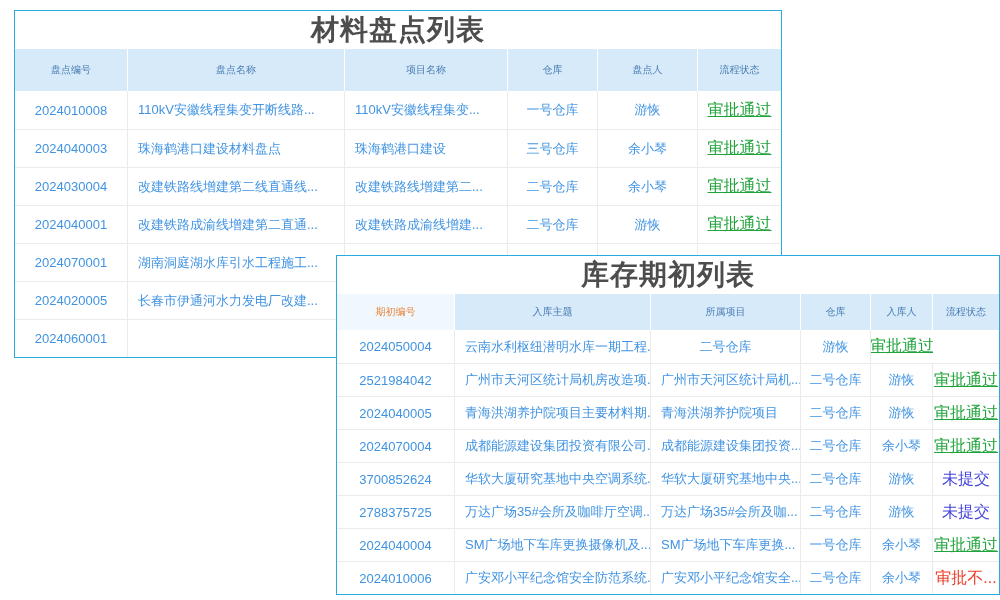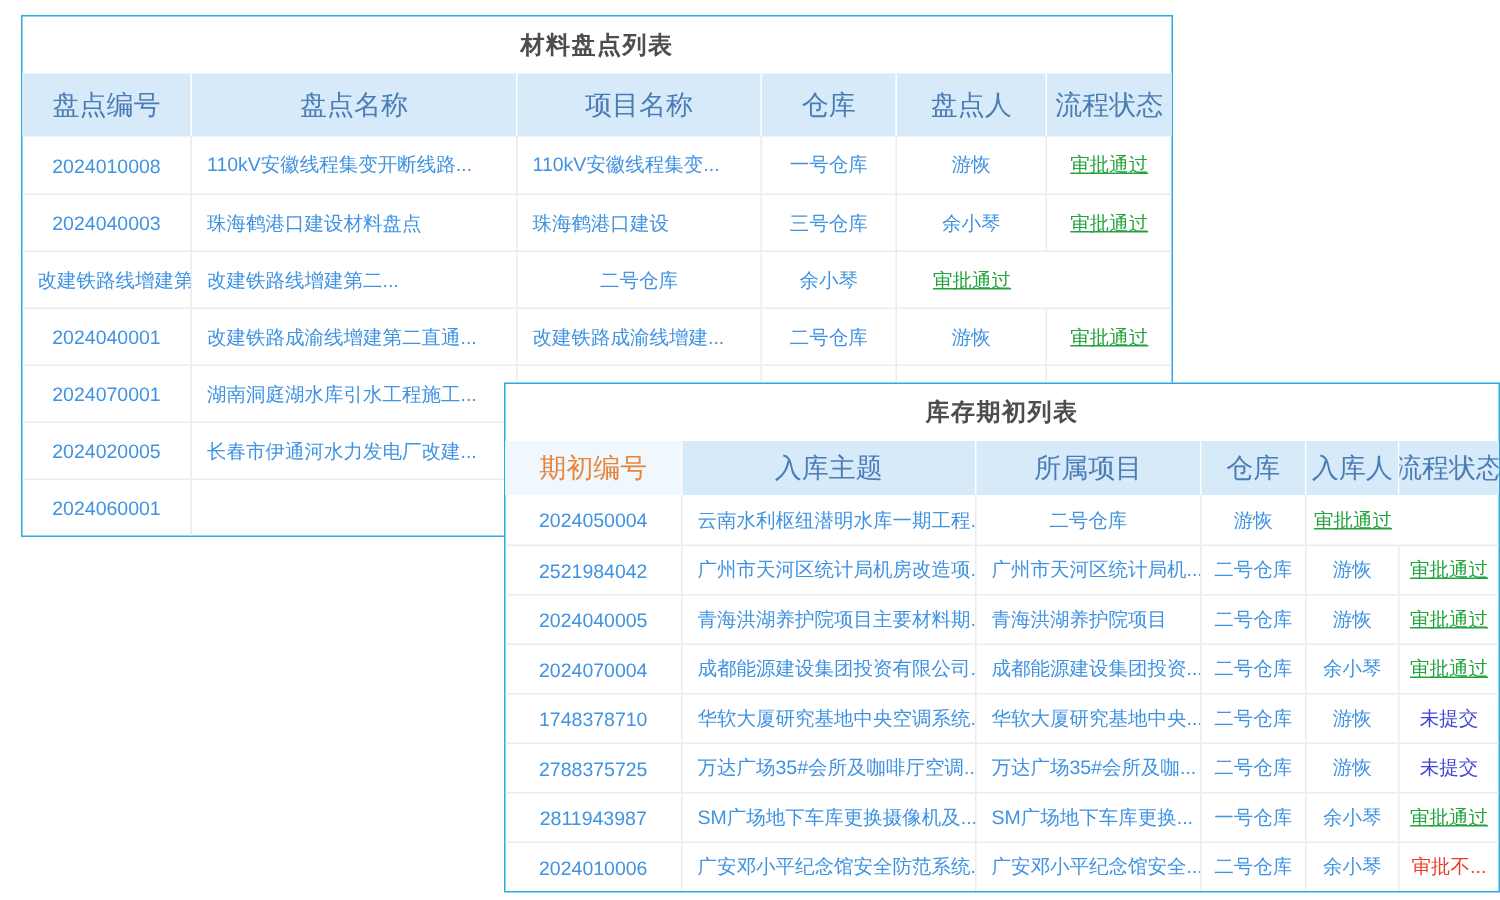--- a/index.html
+++ b/index.html
@@ -18,44 +18,44 @@
   *{margin:0;padding:0;box-sizing:border-box;}
   html,body{background:#fff;}
   body{font-family:"Liberation Sans","DejaVu Sans",sans-serif;}
   .stage{position:relative;width:1000px;height:600px;background:#fff;overflow:hidden;}
 
   .card{position:absolute;background:#fff;border:1px solid var(--card-border);}
   .card.material{left:14px;top:10px;width:768px;height:348px;z-index:1;}
   .card.opening{left:336px;top:255px;width:664px;height:340px;z-index:2;}
 
   .card-title{display:flex;align-items:center;justify-content:center;
-    font-size:16px;font-weight:bold;color:var(--title-text);letter-spacing:1px;}
+    font-size:28px;font-weight:bold;color:var(--title-text);letter-spacing:1px;}
   .material .card-title{height:38px;}
   .opening .card-title{height:38px;}
 
   .thead{display:grid;background:#fff;}
   .material .thead{grid-template-columns:113px 217px 163px 90px 100px 1fr;height:42px;}
   .opening  .thead{grid-template-columns:118px 196px 150px 70px 62px 1fr;height:36px;}
   .th{display:flex;align-items:center;justify-content:center;background:var(--header-bg);
-    color:var(--header-text);font-size:18px;border-right:1px solid #fff;overflow:hidden;white-space:nowrap;}
+    color:var(--header-text);font-size:10px;border-right:1px solid #fff;overflow:hidden;white-space:nowrap;}
   .th:last-child{border-right:none;}
   .th.th-hl{background:var(--header-hl-bg);color:var(--header-hl-text);}
 
   .tbody{display:block;}
   .tr{display:grid;}
   .material .tr{grid-template-columns:113px 217px 163px 90px 100px 1fr;height:38px;}
   .opening  .tr{grid-template-columns:118px 196px 150px 70px 62px 1fr;height:33px;}
   .tr{border-top:1px solid var(--grid-line);}
   .tbody .tr:first-child{border-top:none;}
   .td{display:flex;align-items:center;font-size:13px;color:var(--cell-text);
     border-right:1px solid var(--grid-line);overflow:hidden;white-space:nowrap;padding:0 10px;}
   .td:last-child{border-right:none;}
   .td-c{justify-content:center;padding:0 4px;}
   .td-l{justify-content:flex-start;}
-  .status{font-size:13px;}
+  .status{font-size:16px;}
   .st-approved{color:var(--st-approved);text-decoration:underline;}
   .st-unsubmitted{color:var(--st-unsubmitted);}
   .st-rejected{color:var(--st-rejected);}
 </style>
 </head>
 <body>
 
 <div class="stage">
 
   <div class="card material">
@@ -83,20 +83,21 @@
           <div class="td td-c">2024040003</div>
           <div class="td td-l">珠海鹤港口建设材料盘点</div>
           <div class="td td-l">珠海鹤港口建设</div>
           <div class="td td-c">三号仓库</div>
           <div class="td td-c">余小琴</div>
           <div class="td td-c">
             <span class="status st-approved">审批通过</span>
           </div>
         </div>
         <div class="tr">
+          <div class="td td-c">2024030004</div>
           <div class="td td-l">改建铁路线增建第二线直通线...</div>
           <div class="td td-l">改建铁路线增建第二...</div>
           <div class="td td-c">二号仓库</div>
           <div class="td td-c">余小琴</div>
           <div class="td td-c">
             <span class="status st-approved">审批通过</span>
           </div>
         </div>
         <div class="tr">
           <div class="td td-c">2024040001</div>
@@ -184,41 +185,41 @@
           <div class="td td-c">2024070004</div>
           <div class="td td-l">成都能源建设集团投资有限公司...</div>
           <div class="td td-l">成都能源建设集团投资...</div>
           <div class="td td-c">二号仓库</div>
           <div class="td td-c">余小琴</div>
           <div class="td td-c">
             <span class="status st-approved">审批通过</span>
           </div>
         </div>
         <div class="tr">
-          <div class="td td-c">1748378710</div>
+          <div class="td td-c">3700852624</div>
           <div class="td td-l">华软大厦研究基地中央空调系统...</div>
           <div class="td td-l">华软大厦研究基地中央...</div>
           <div class="td td-c">二号仓库</div>
           <div class="td td-c">游恢</div>
           <div class="td td-c">
             <span class="status st-unsubmitted">未提交</span>
           </div>
         </div>
         <div class="tr">
           <div class="td td-c">2788375725</div>
           <div class="td td-l">万达广场35#会所及咖啡厅空调...</div>
           <div class="td td-l">万达广场35#会所及咖...</div>
           <div class="td td-c">二号仓库</div>
           <div class="td td-c">游恢</div>
           <div class="td td-c">
             <span class="status st-unsubmitted">未提交</span>
           </div>
         </div>
         <div class="tr">
-          <div class="td td-c">2811943987</div>
+          <div class="td td-c">2024040004</div>
           <div class="td td-l">SM广场地下车库更换摄像机及...</div>
           <div class="td td-l">SM广场地下车库更换...</div>
           <div class="td td-c">一号仓库</div>
           <div class="td td-c">余小琴</div>
           <div class="td td-c">
             <span class="status st-approved">审批通过</span>
           </div>
         </div>
         <div class="tr">
           <div class="td td-c">2024010006</div>

